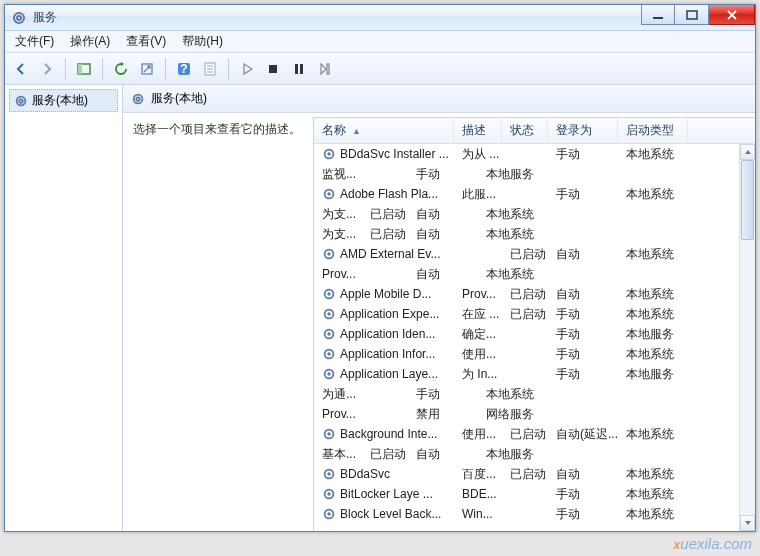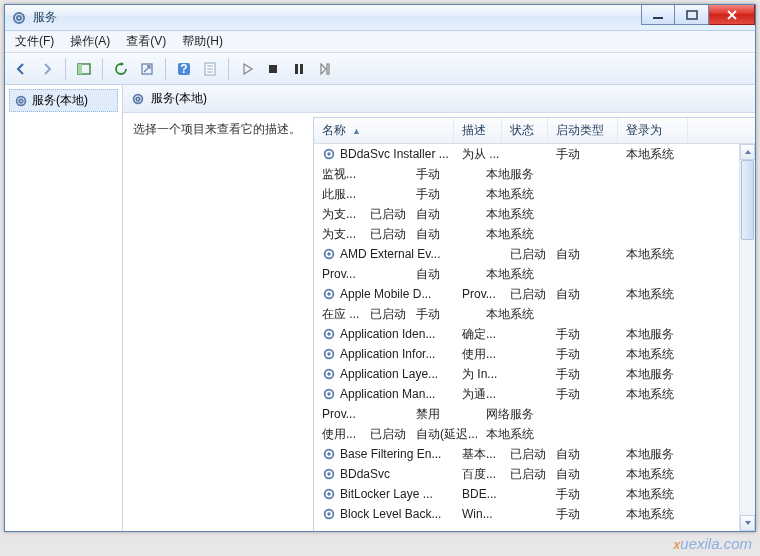--- a/index.html
+++ b/index.html
@@ -192,24 +192,24 @@
                 <span>名称</span>
                 <span class="sort">▲</span>
               </div>
             <div class="lh-cell" style="width:48px">
                 <span>描述</span>
               </div>
             <div class="lh-cell" style="width:46px">
                 <span>状态</span>
               </div>
             <div class="lh-cell" style="width:70px">
+                <span>登录为</span>
+              </div>
+            <div class="lh-cell" style="width:70px">
                 <span>启动类型</span>
-              </div>
-            <div class="lh-cell" style="width:70px">
-                <span>登录为</span>
               </div>
           </div>
           <div class="list-rows" id="rows">
               <div class="row">
                 <div class="cell name" style="width:140px">
                   <svg class="svc-icon" viewBox="0 0 16 16">
                     <circle cx="8" cy="8" r="5" fill="none" stroke="#5b7aa8" stroke-width="2"></circle>
                     <circle cx="8" cy="8" r="2" fill="#5b7aa8"></circle>
                   </svg>
                   <span>BDdaSvc Installer ...</span>
@@ -219,20 +219,27 @@
                 <div class="cell" style="width:70px">手动</div>
                 <div class="cell" style="width:70px">本地系统</div>
               </div>
               <div class="row">
                 <div class="cell" style="width:48px">监视...</div>
                 <div class="cell" style="width:46px"></div>
                 <div class="cell" style="width:70px">手动</div>
                 <div class="cell" style="width:70px">本地服务</div>
               </div>
               <div class="row">
+                <div class="cell name" style="width:140px">
+                  <svg class="svc-icon" viewBox="0 0 16 16">
+                    <circle cx="8" cy="8" r="5" fill="none" stroke="#5b7aa8" stroke-width="2"></circle>
+                    <circle cx="8" cy="8" r="2" fill="#5b7aa8"></circle>
+                  </svg>
+                  <span>Adobe Flash Pla...</span>
+                </div>
                 <div class="cell" style="width:48px">此服...</div>
                 <div class="cell" style="width:46px"></div>
                 <div class="cell" style="width:70px">手动</div>
                 <div class="cell" style="width:70px">本地系统</div>
               </div>
               <div class="row">
                 <div class="cell" style="width:48px">为支...</div>
                 <div class="cell" style="width:46px">已启动</div>
                 <div class="cell" style="width:70px">自动</div>
                 <div class="cell" style="width:70px">本地系统</div>
@@ -269,20 +276,27 @@
                     <circle cx="8" cy="8" r="2" fill="#5b7aa8"></circle>
                   </svg>
                   <span>Apple Mobile D...</span>
                 </div>
                 <div class="cell" style="width:48px">Prov...</div>
                 <div class="cell" style="width:46px">已启动</div>
                 <div class="cell" style="width:70px">自动</div>
                 <div class="cell" style="width:70px">本地系统</div>
               </div>
               <div class="row">
+                <div class="cell name" style="width:140px">
+                  <svg class="svc-icon" viewBox="0 0 16 16">
+                    <circle cx="8" cy="8" r="5" fill="none" stroke="#5b7aa8" stroke-width="2"></circle>
+                    <circle cx="8" cy="8" r="2" fill="#5b7aa8"></circle>
+                  </svg>
+                  <span>Application Expe...</span>
+                </div>
                 <div class="cell" style="width:48px">在应 ...</div>
                 <div class="cell" style="width:46px">已启动</div>
                 <div class="cell" style="width:70px">手动</div>
                 <div class="cell" style="width:70px">本地系统</div>
               </div>
               <div class="row">
                 <div class="cell name" style="width:140px">
                   <svg class="svc-icon" viewBox="0 0 16 16">
                     <circle cx="8" cy="8" r="5" fill="none" stroke="#5b7aa8" stroke-width="2"></circle>
                     <circle cx="8" cy="8" r="2" fill="#5b7aa8"></circle>
@@ -314,52 +328,45 @@
                     <circle cx="8" cy="8" r="2" fill="#5b7aa8"></circle>
                   </svg>
                   <span>Application Laye...</span>
                 </div>
                 <div class="cell" style="width:48px">为 In...</div>
                 <div class="cell" style="width:46px"></div>
                 <div class="cell" style="width:70px">手动</div>
                 <div class="cell" style="width:70px">本地服务</div>
               </div>
               <div class="row">
-                <div class="cell name" style="width:140px">
-                  <svg class="svc-icon" viewBox="0 0 16 16">
-                    <circle cx="8" cy="8" r="5" fill="none" stroke="#5b7aa8" stroke-width="2"></circle>
-                    <circle cx="8" cy="8" r="2" fill="#5b7aa8"></circle>
-                  </svg>
-                  <span>Application Man...</span>
-                </div>
                 <div class="cell" style="width:48px">为通...</div>
                 <div class="cell" style="width:46px"></div>
                 <div class="cell" style="width:70px">手动</div>
                 <div class="cell" style="width:70px">本地系统</div>
               </div>
               <div class="row">
                 <div class="cell" style="width:48px">Prov...</div>
                 <div class="cell" style="width:46px"></div>
                 <div class="cell" style="width:70px">禁用</div>
                 <div class="cell" style="width:70px">网络服务</div>
               </div>
               <div class="row">
+                <div class="cell name" style="width:140px">
+                  <svg class="svc-icon" viewBox="0 0 16 16">
+                    <circle cx="8" cy="8" r="5" fill="none" stroke="#5b7aa8" stroke-width="2"></circle>
+                    <circle cx="8" cy="8" r="2" fill="#5b7aa8"></circle>
+                  </svg>
+                  <span>Background Inte...</span>
+                </div>
                 <div class="cell" style="width:48px">使用...</div>
                 <div class="cell" style="width:46px">已启动</div>
                 <div class="cell" style="width:70px">自动(延迟...</div>
                 <div class="cell" style="width:70px">本地系统</div>
               </div>
               <div class="row">
-                <div class="cell name" style="width:140px">
-                  <svg class="svc-icon" viewBox="0 0 16 16">
-                    <circle cx="8" cy="8" r="5" fill="none" stroke="#5b7aa8" stroke-width="2"></circle>
-                    <circle cx="8" cy="8" r="2" fill="#5b7aa8"></circle>
-                  </svg>
-                  <span>Base Filtering En...</span>
-                </div>
                 <div class="cell" style="width:48px">基本...</div>
                 <div class="cell" style="width:46px">已启动</div>
                 <div class="cell" style="width:70px">自动</div>
                 <div class="cell" style="width:70px">本地服务</div>
               </div>
               <div class="row">
                 <div class="cell name" style="width:140px">
                   <svg class="svc-icon" viewBox="0 0 16 16">
                     <circle cx="8" cy="8" r="5" fill="none" stroke="#5b7aa8" stroke-width="2"></circle>
                     <circle cx="8" cy="8" r="2" fill="#5b7aa8"></circle>

